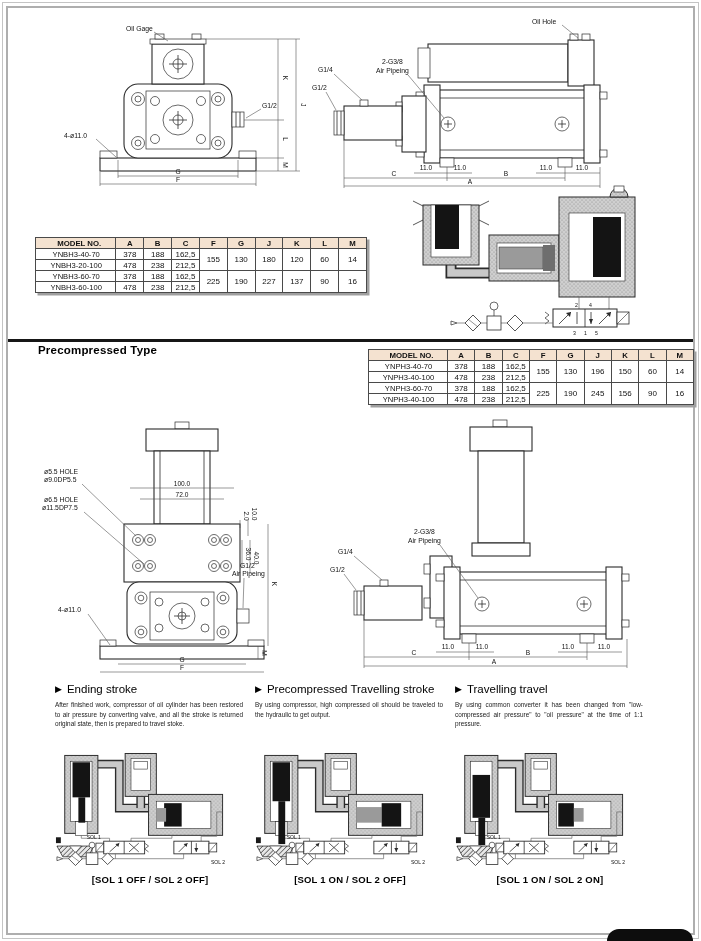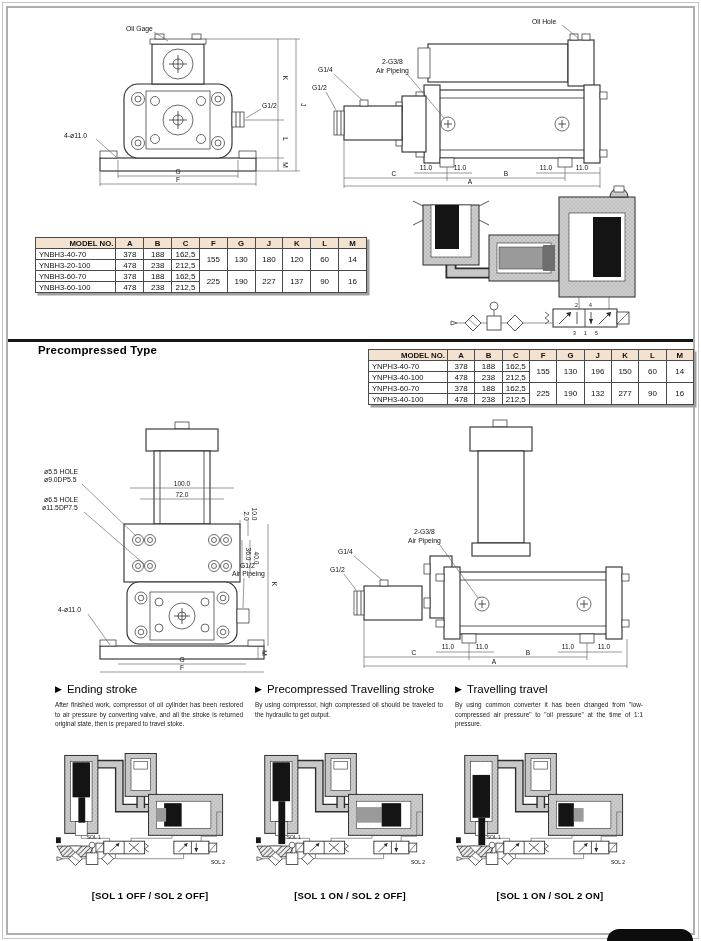--- a/index.html
+++ b/index.html
@@ -12,31 +12,31 @@
   .o{fill:#fff;stroke:#2b2b2b;stroke-width:1.1}
   .t{fill:#fff;stroke:#2b2b2b;stroke-width:0.7}
   .ln{stroke:#2b2b2b;stroke-width:0.8;fill:none}
   .dm{stroke:#555;stroke-width:0.6;fill:none}
   .lbl{font-family:"Liberation Sans",sans-serif;font-size:6.8px;fill:#111}
   .dlb{font-family:"Liberation Sans",sans-serif;font-size:6.6px;fill:#111;text-anchor:middle}
   .slbl{font-family:"Liberation Sans",sans-serif;font-size:5.2px;fill:#111}
   table{border-collapse:collapse;background:#fff;border:1.5px solid #333;box-shadow:2.5px 2.5px 0 #9f9f9f}
   th,td{border:1px solid #4a4a4a;font-size:8px;text-align:center;height:11px;padding:0 2px;color:#111}
   th{background:#f4e2d0;font-weight:bold;font-size:7.8px}
-  th.mh{width:78px;text-align:right;padding-left:9px}
+  th.mh{width:78px;text-align:center;padding-left:9px}
   th.n{width:27px}
-  td.m{text-align:left;padding-left:3px;font-size:7.6px}
+  td.m{text-align:center;padding-left:3px;font-size:7.6px}
   .divider{position:absolute;left:8px;top:339px;width:685px;height:3px;background:#161616}
   .pretitle{position:absolute;left:38px;top:344px;font-size:11.5px;font-weight:bold;color:#000;letter-spacing:.2px}
   .col{position:absolute;top:683px;width:198px}
   .stroke-head{font-size:11.5px;color:#000;display:flex;align-items:center;gap:5px;white-space:nowrap}
   .marker{font-size:9px;line-height:1}
   .stroke-body{margin-top:5px;font-size:6.4px;line-height:1.5;color:#1a1a1a;text-align:justify;width:188px;height:44px}
   .schem-wrap{margin-top:6px}
-  .caption{margin-top:20px;font-size:9.5px;font-weight:bold;text-align:center;width:190px;letter-spacing:.2px;color:#000}
+  .caption{margin-top:4px;font-size:9.5px;font-weight:bold;text-align:center;width:190px;letter-spacing:.2px;color:#000}
   .corner{position:absolute;right:8px;bottom:0;width:86px;height:12px;background:#0d0d0d;border-radius:16px 16px 0 0}
 </style>
 </head>
 <body>
 
 <svg width="0" height="0" style="position:absolute" aria-hidden="true">
   <defs>
     <pattern id="dots" width="4" height="4" patternUnits="userSpaceOnUse">
       <rect width="4" height="4" fill="#cfcfcf"></rect>
       <circle cx="1" cy="1" r="0.6" fill="#8a8a8a"></circle>
@@ -364,22 +364,22 @@
     <td>238</td>
     <td>212,5</td>
   </tr>
   <tr>
     <td class="m">YNPH3-60-70</td>
     <td>378</td>
     <td>188</td>
     <td>162,5</td>
     <td rowspan="2">225</td>
     <td rowspan="2">190</td>
-    <td rowspan="2">132</td>
-    <td rowspan="2">277</td>
+    <td rowspan="2">245</td>
+    <td rowspan="2">156</td>
     <td rowspan="2">90</td>
     <td rowspan="2">16</td>
   </tr>
   <tr>
     <td class="m">YNPH3-40-100</td>
     <td>478</td>
     <td>238</td>
     <td>212,5</td>
   </tr>
 </tbody>

